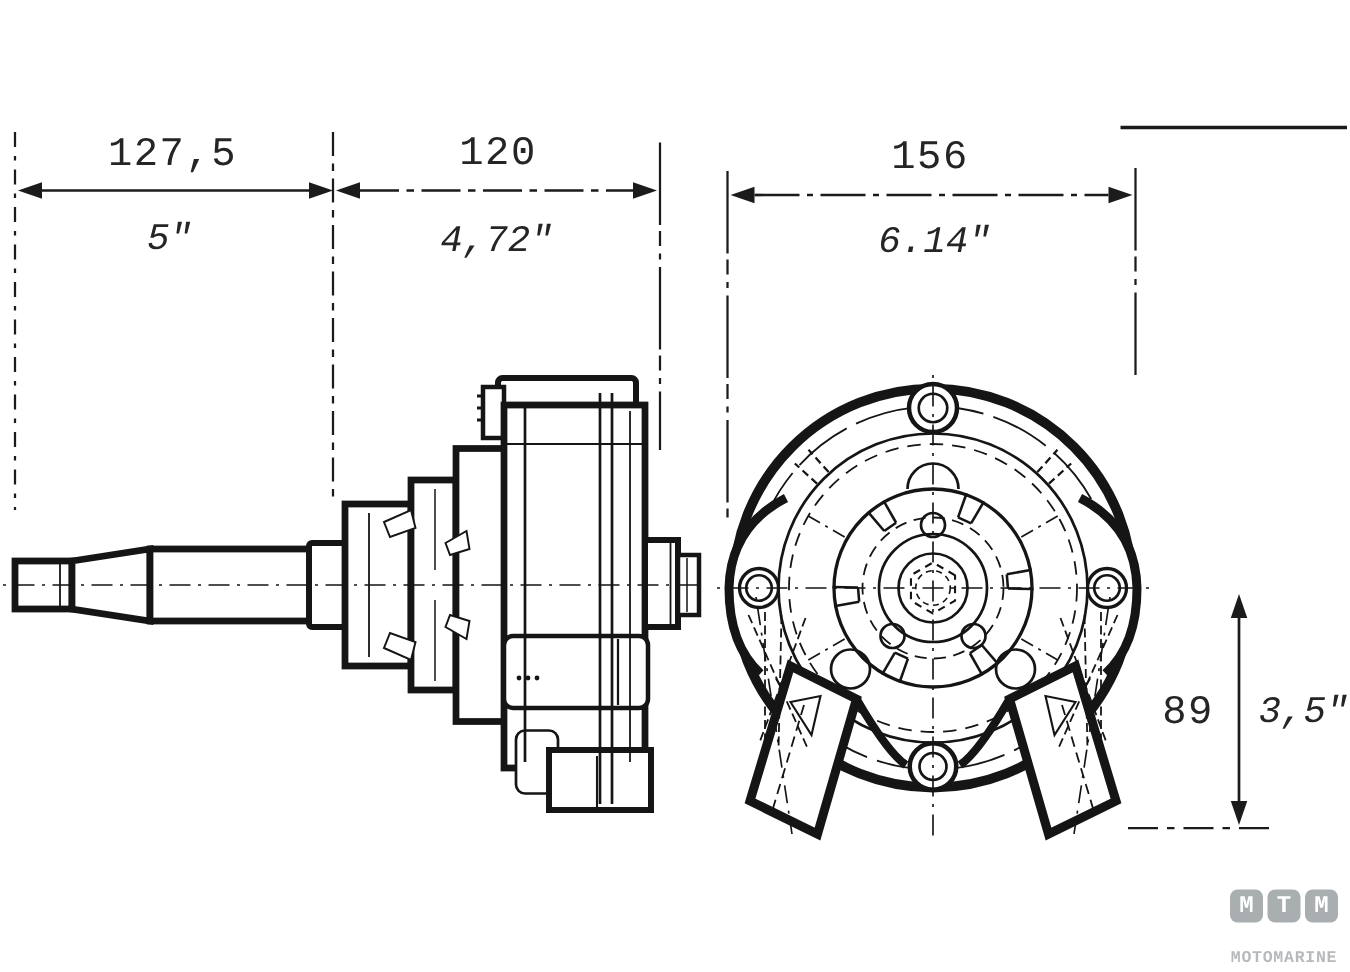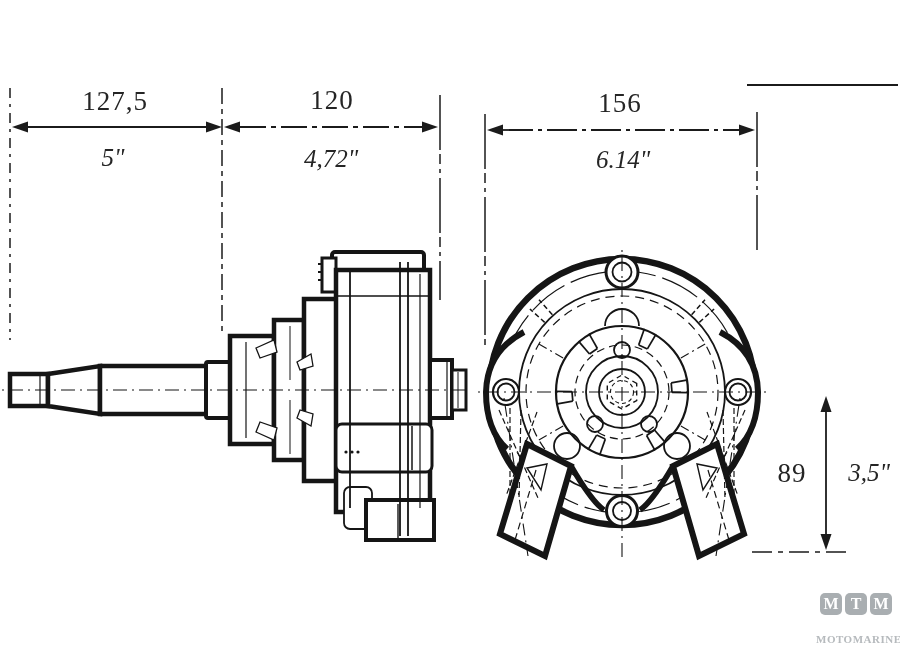--- a/index.html
+++ b/index.html
@@ -1,17 +1,17 @@
 <!DOCTYPE html>
 <html><head>
 <meta charset="utf-8">
 <style>
   html,body{margin:0;padding:0;background:#ffffff;}
   .stage{position:relative;width:900px;height:648px;background:#ffffff;overflow:hidden;
-         font-family:Liberation Serif, serif;}
+         font-family:Liberation Mono, monospace;}
   svg{position:absolute;left:0;top:0;}
   text{fill:#252525;}
   .dim-mm{font-size:27px;letter-spacing:1px;}
   .dim-in{font-size:25px;font-style:italic;}
   
   .logo{position:absolute;right:4px;bottom:3px;width:80px;text-align:center;}
   .logo-tiles{display:flex;justify-content:center;gap:3px;}
   .logo-tile{width:22px;height:22px;border-radius:5px;background:#a9aeb1;color:#ffffff;
              font-weight:bold;font-size:16px;line-height:22px;text-align:center;}
   .logo-name{margin-top:18px;font-size:11px;font-weight:bold;color:#b6babd;letter-spacing:0.5px;}

